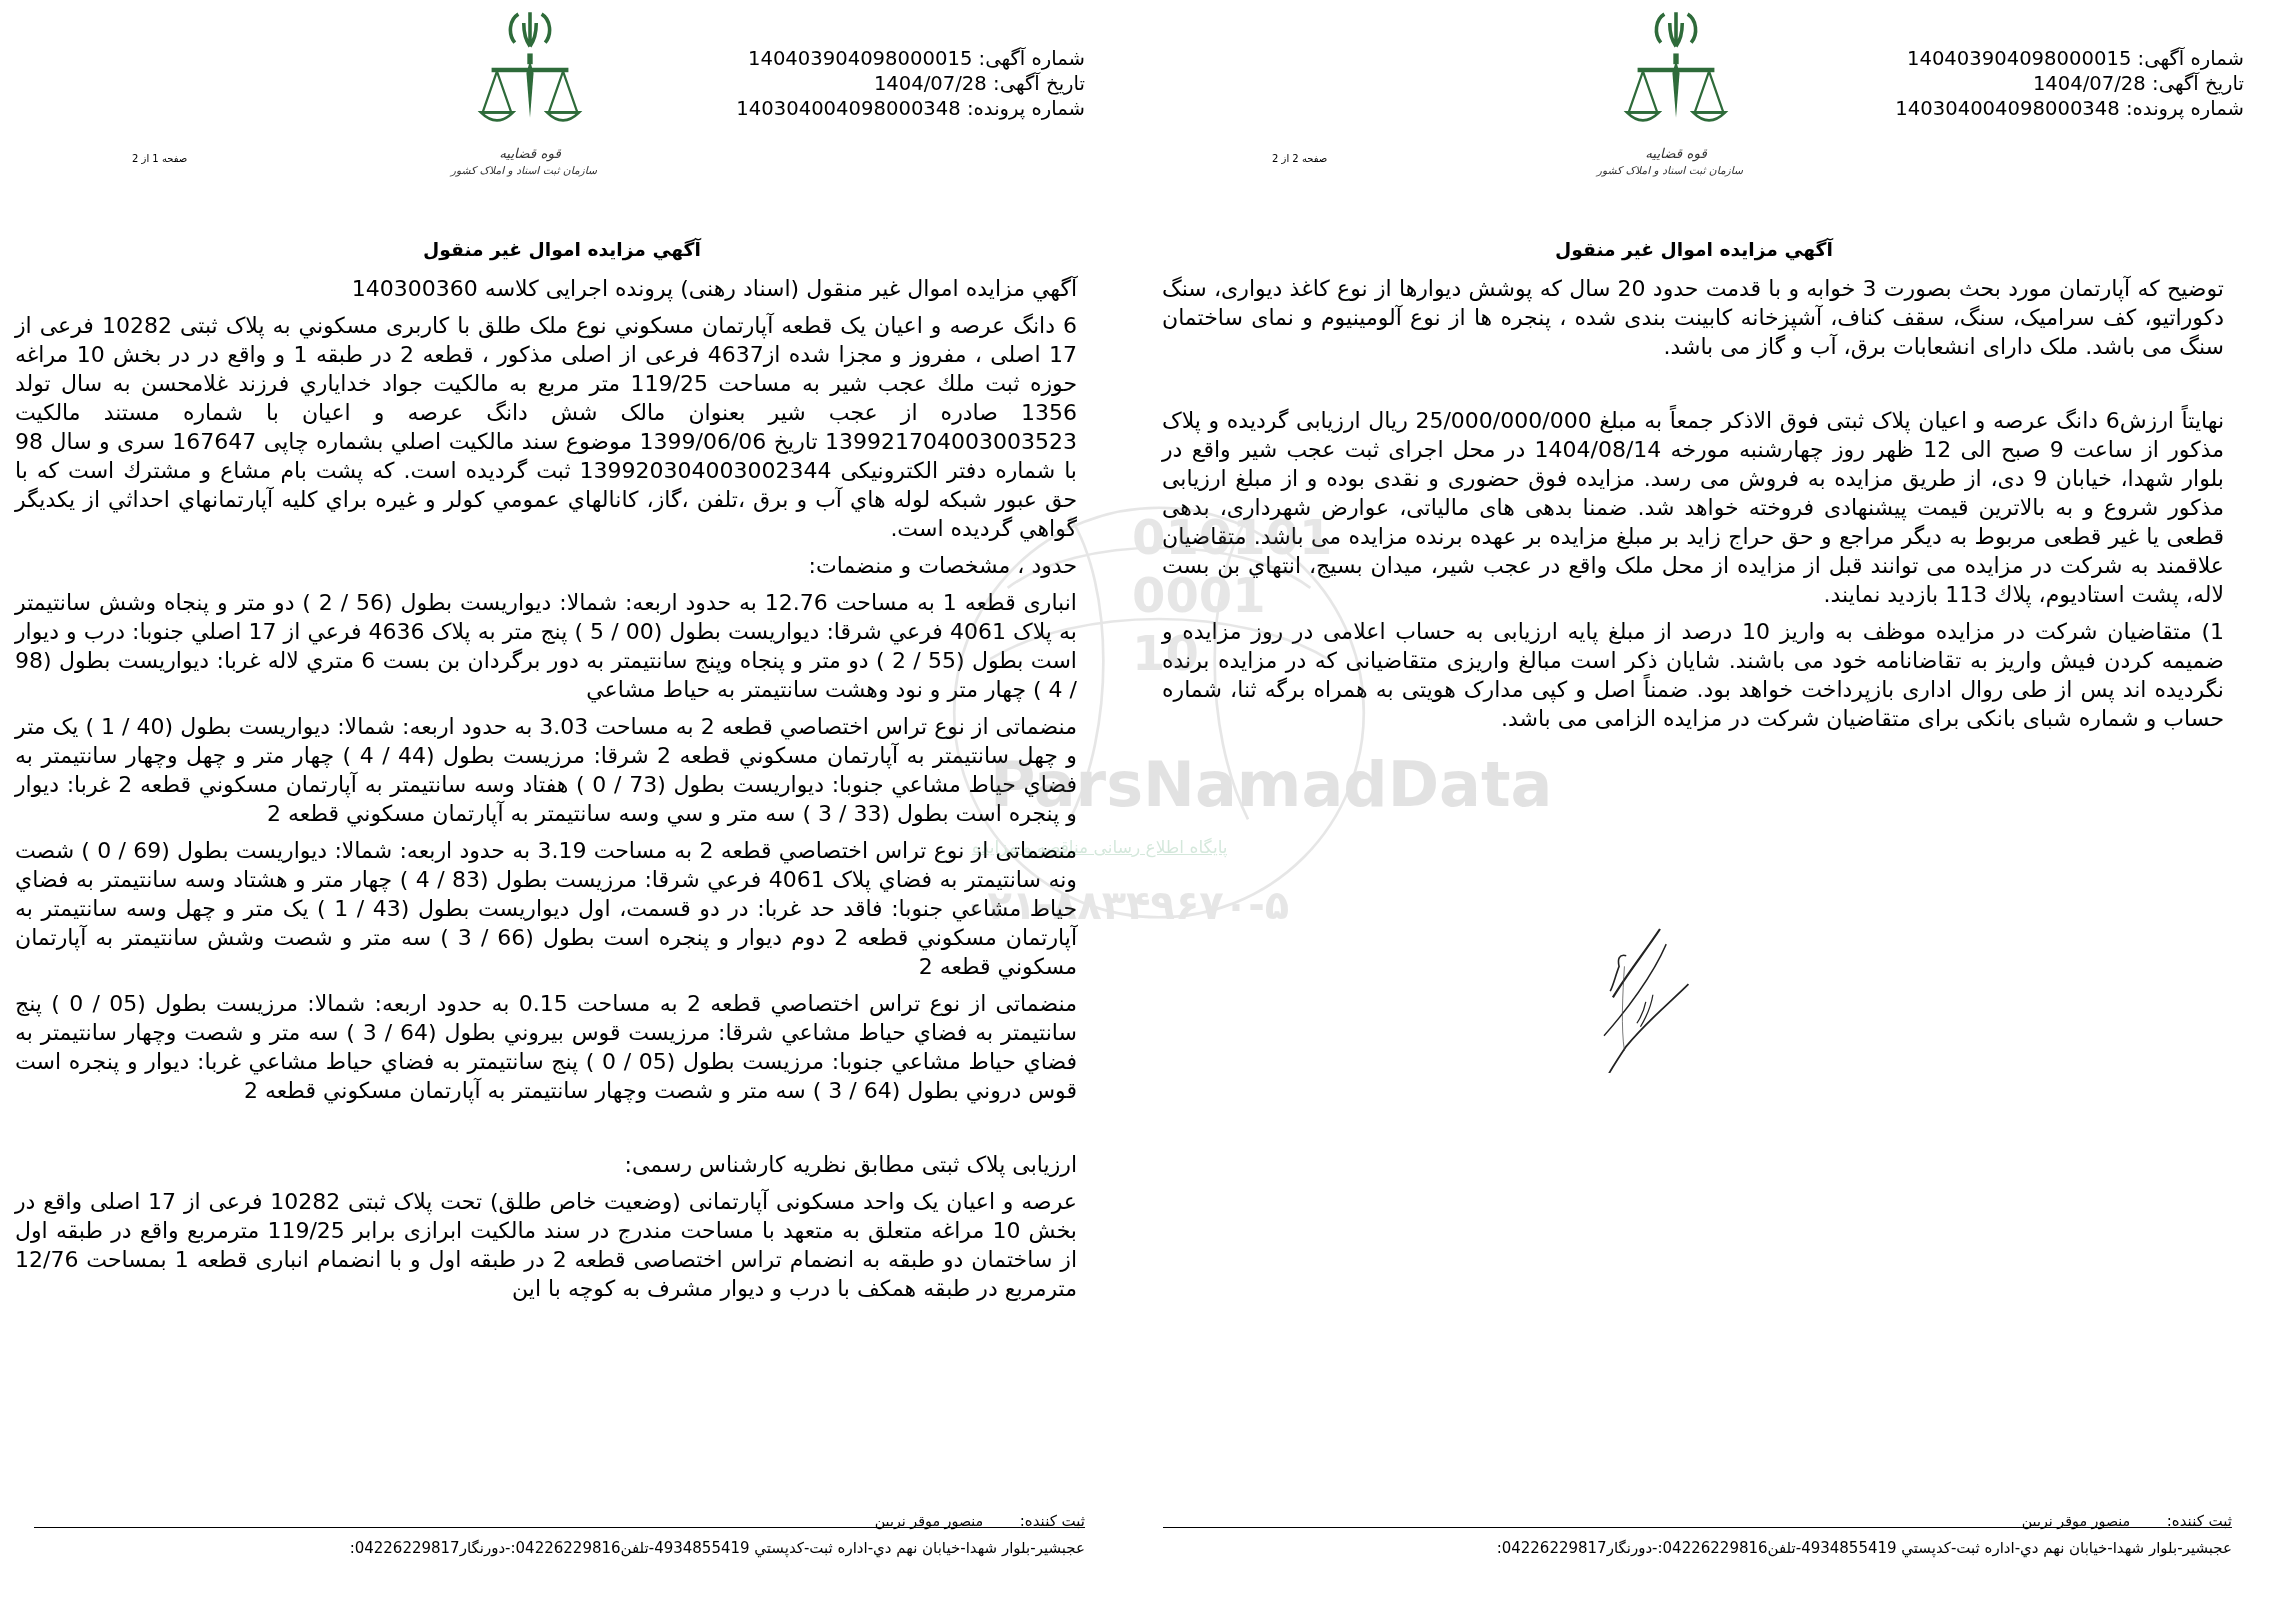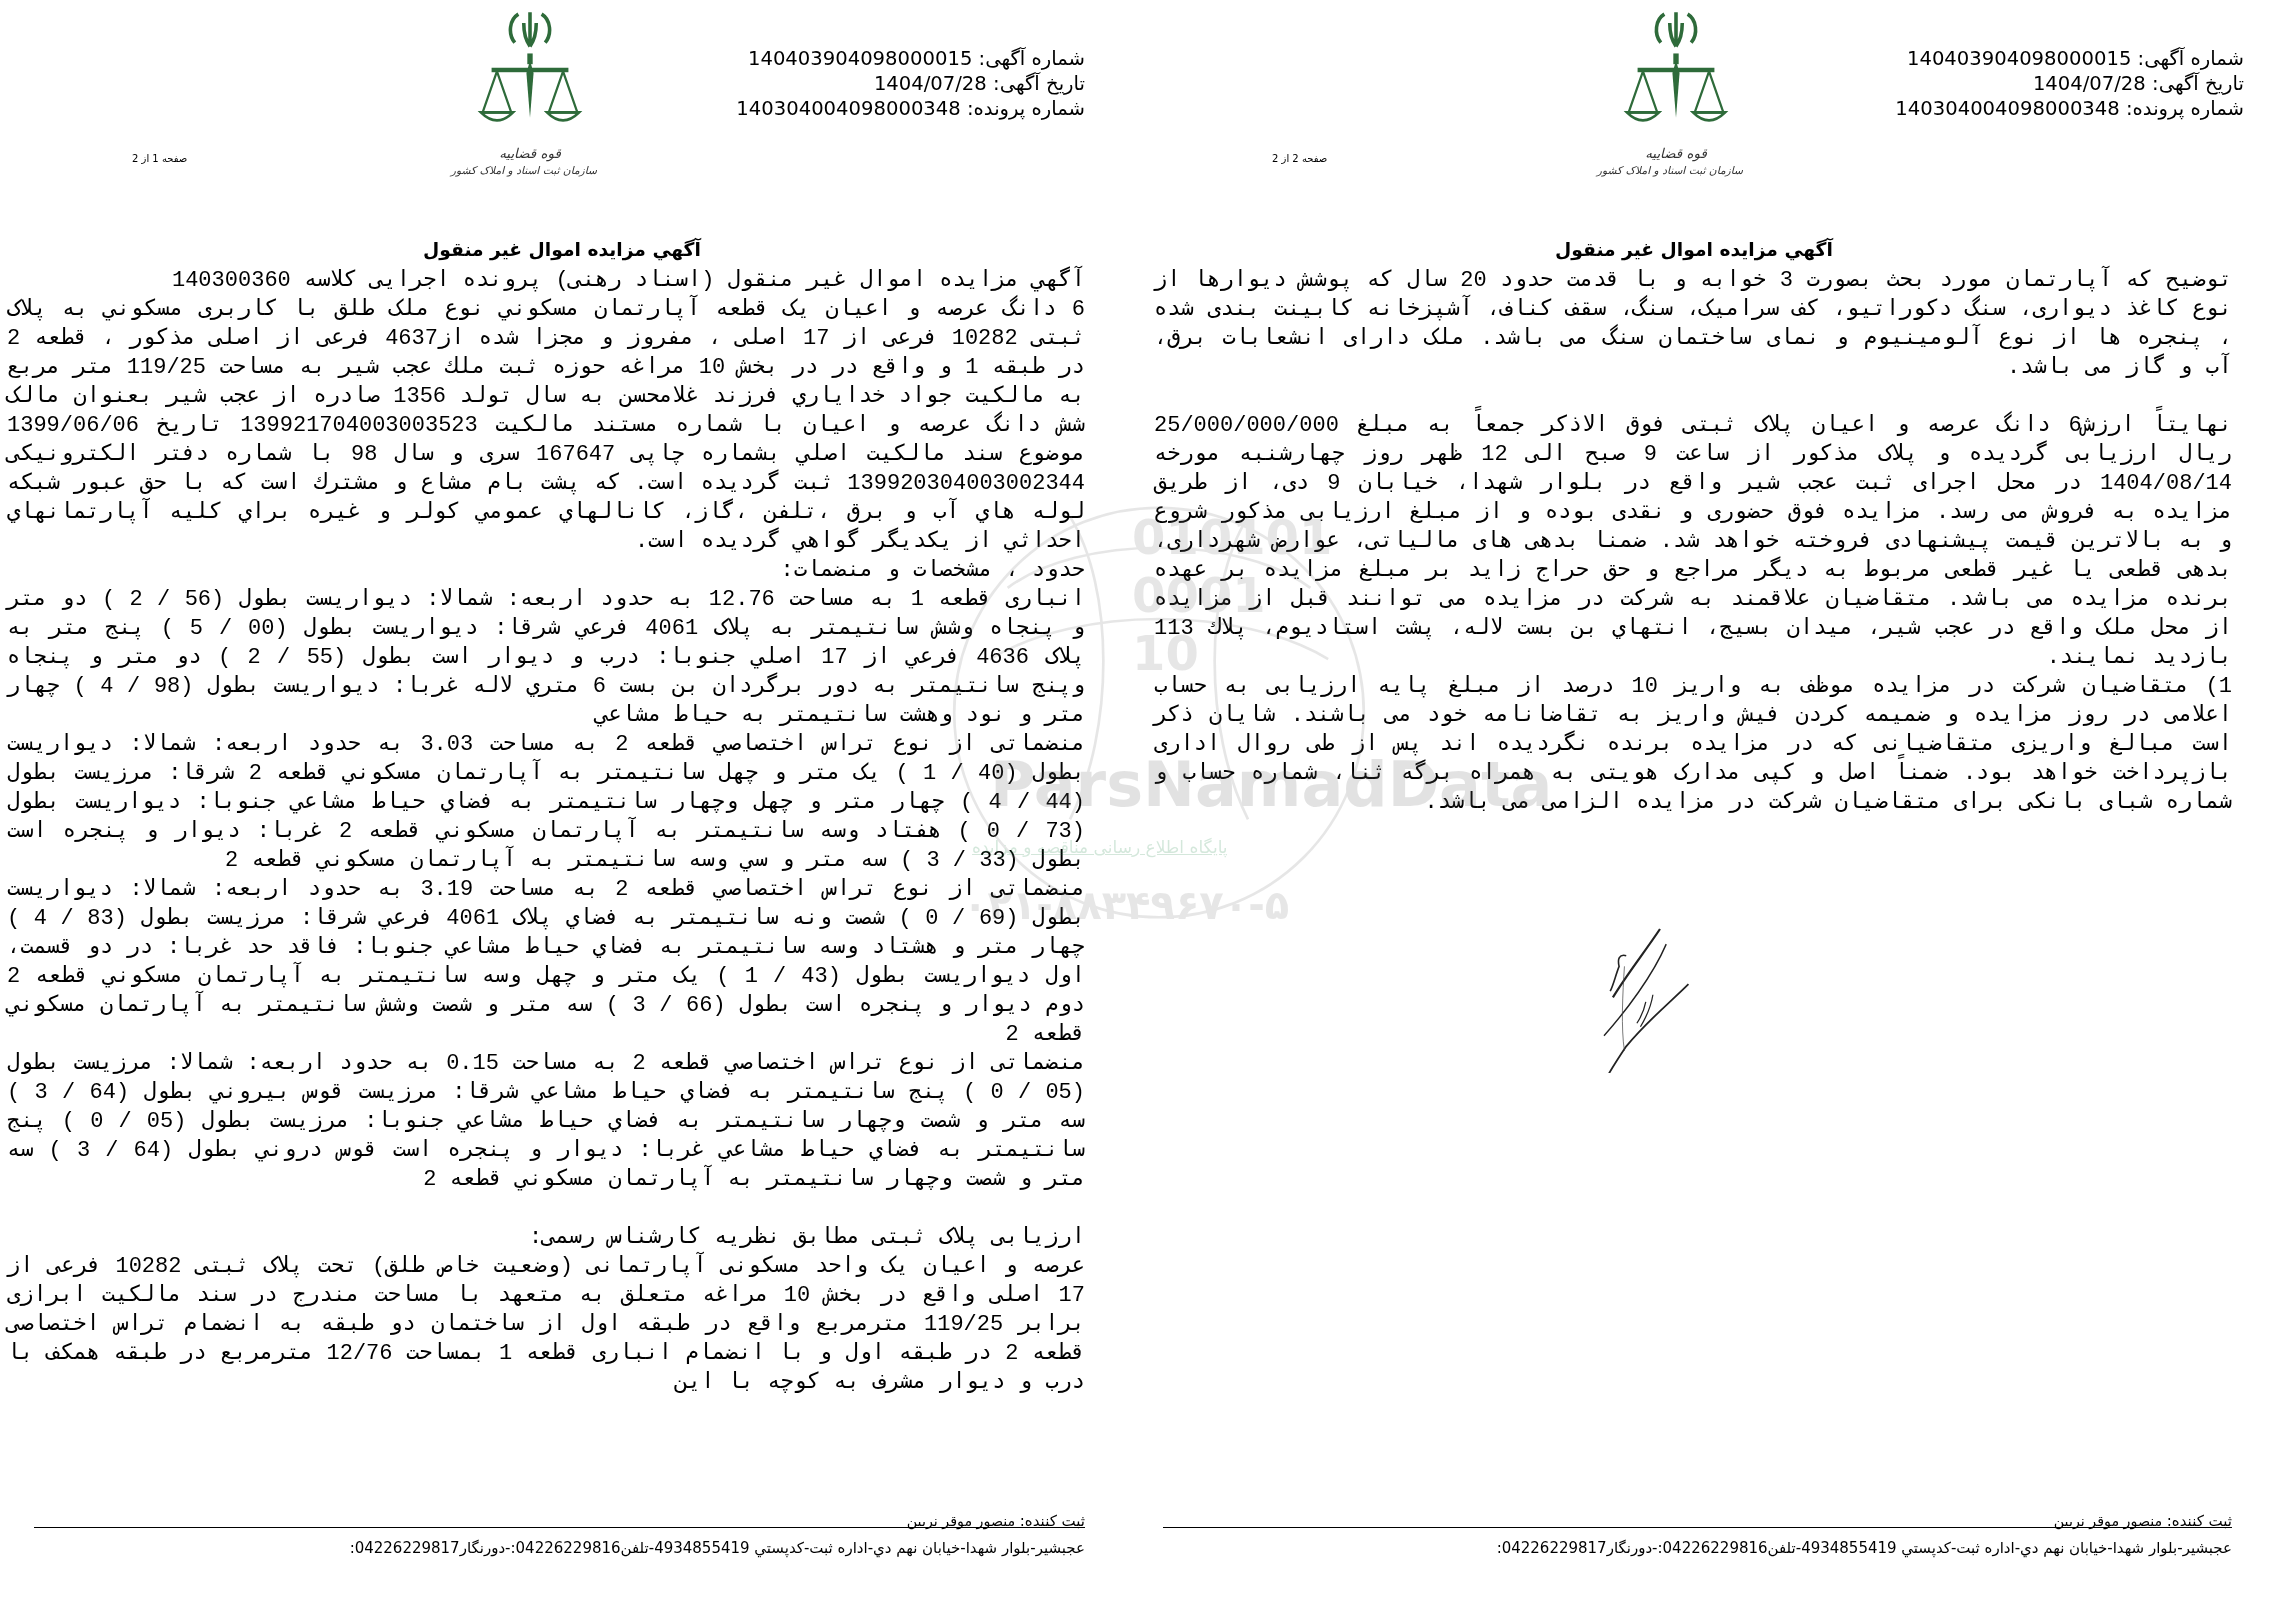--- a/index.html
+++ b/index.html
@@ -36,28 +36,28 @@
       white-space: nowrap;
     }
     .page-left .title { left: 423px; }
     .page-right .title { left: 408px; }
     .body-text {
       position: absolute; top: 266px; font-size: 22px; line-height: 29px;
       text-align: justify; text-align-last: right;
     }
     .page-left .body-text { right: 61px; width: 1078px; }
     .page-right .body-text { right: 61px; width: 1078px; }
-    .para { margin: 0; font-family: Liberation Mono, monospace; }
+    .para { margin: 8px; }
     .gap { height: 28.5px; }
     .registrar {
       position: absolute; top: 1512px; font-size: 14.3px; white-space: nowrap;
     }
     .page-left .registrar { right: 61px; }
     .page-right .registrar { right: 61px; }
-    .registrar .lbl { font-size: 15px; }
+    .registrar .lbl { margin-left: 32px; font-size: 15px; }
     .footer-rule {
       position: absolute; top: 1527px; height: 0; border-top: 1.3px solid #000;
     }
     .page-left .footer-rule { left: 34px; right: 61px; }
     .page-right .footer-rule { left: 16px; right: 61px; }
     .footer-addr {
       position: absolute; top: 1539px; font-size: 15px; white-space: nowrap;
     }
     .page-left .footer-addr { right: 61px; }
     .page-right .footer-addr { right: 61px; }

